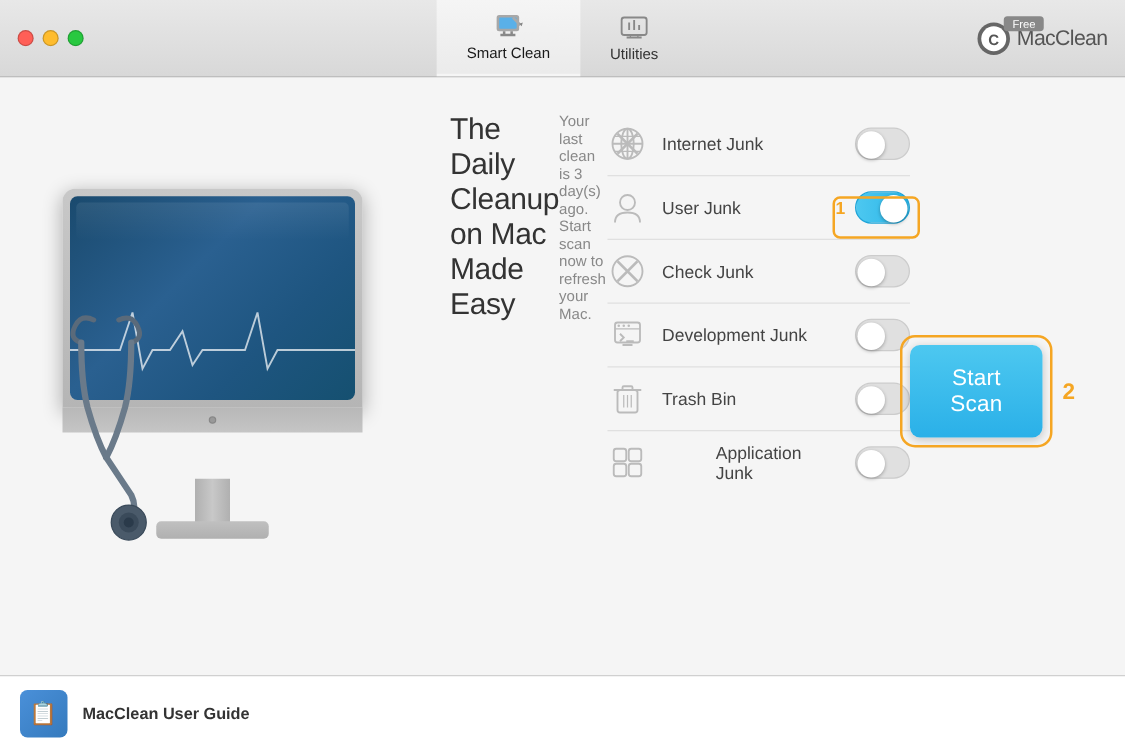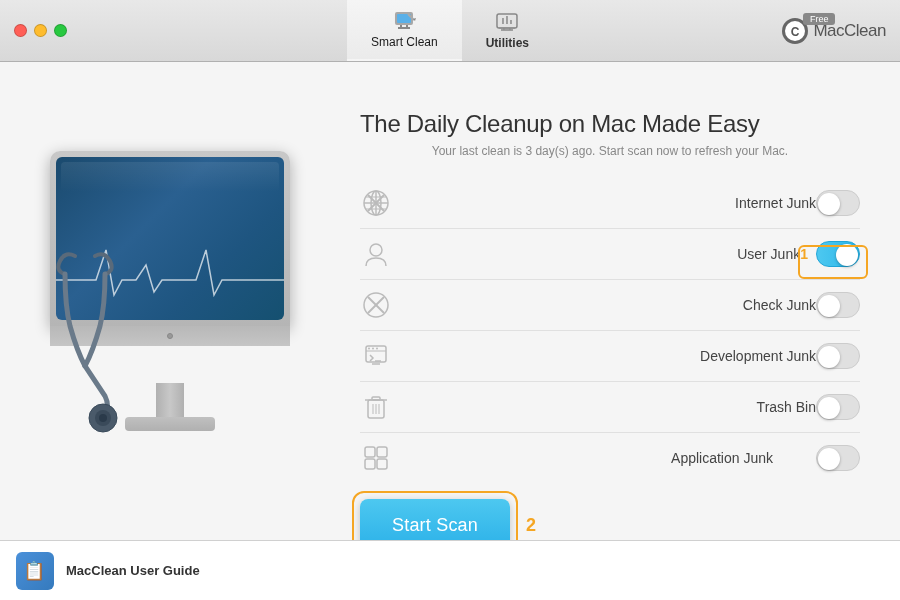--- a/index.html
+++ b/index.html
@@ -70,21 +70,20 @@
     }
 
     .nav-tab .tab-icon {
       font-size: 20px;
       line-height: 1;
     }
 
     .nav-tab .tab-label {
       font-size: 12px;
       color: #333;
-      font-weight: bold;
     }
 
     .nav-tab.active .tab-label {
       color: #1a1a1a;
       font-weight: 500;
     }
 
     .logo-area {
       position: absolute;
       right: 14px;
@@ -194,45 +193,42 @@
       height: 14px;
       background: linear-gradient(to bottom, #c0c0c0, #b0b0b0);
       border-radius: 4px;
     }
 
     
     .right-panel {
       flex: 1;
       padding: 28px 40px 20px 20px;
       display: flex;
-      flex-direction: column;
-      margin-top: 20px;
+      flex-direction: row;
     }
 
     .page-title {
       font-size: 24px;
       font-weight: 300;
       color: #333;
       margin-bottom: 6px;
       letter-spacing: -0.3px;
     }
 
     .page-subtitle {
       font-size: 12px;
       color: #888;
       margin-bottom: 20px;
-      text-align: center;
     }
 
     
     .items-list {
       display: flex;
       flex-direction: column;
       gap: 0;
-      text-align: right;
     }
 
     .list-item {
       display: flex;
       align-items: center;
       padding: 9px 0;
       border-bottom: 1px solid #e0e0e0;
       position: relative;
     }
 

